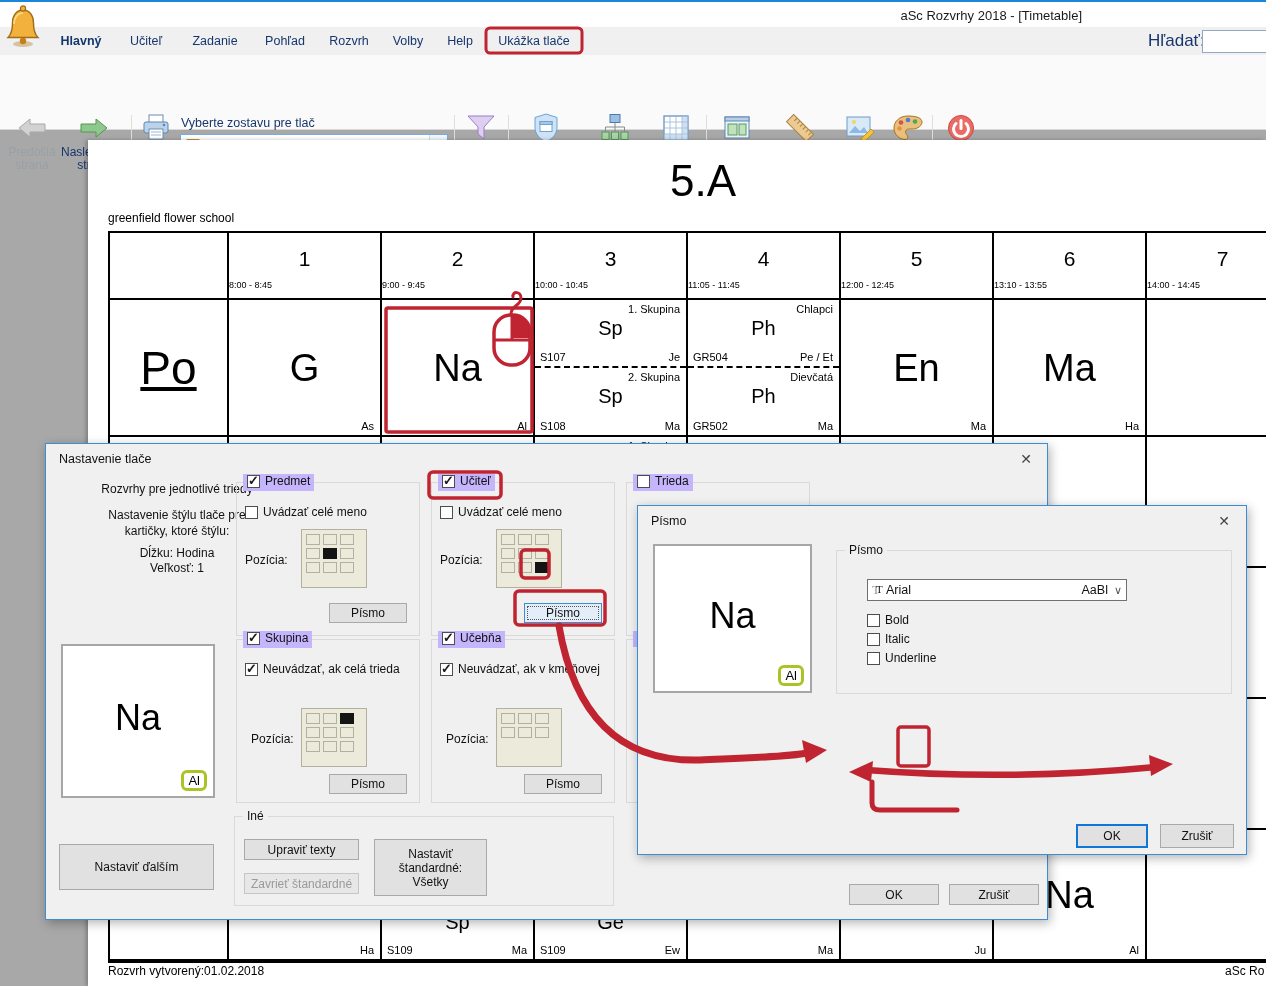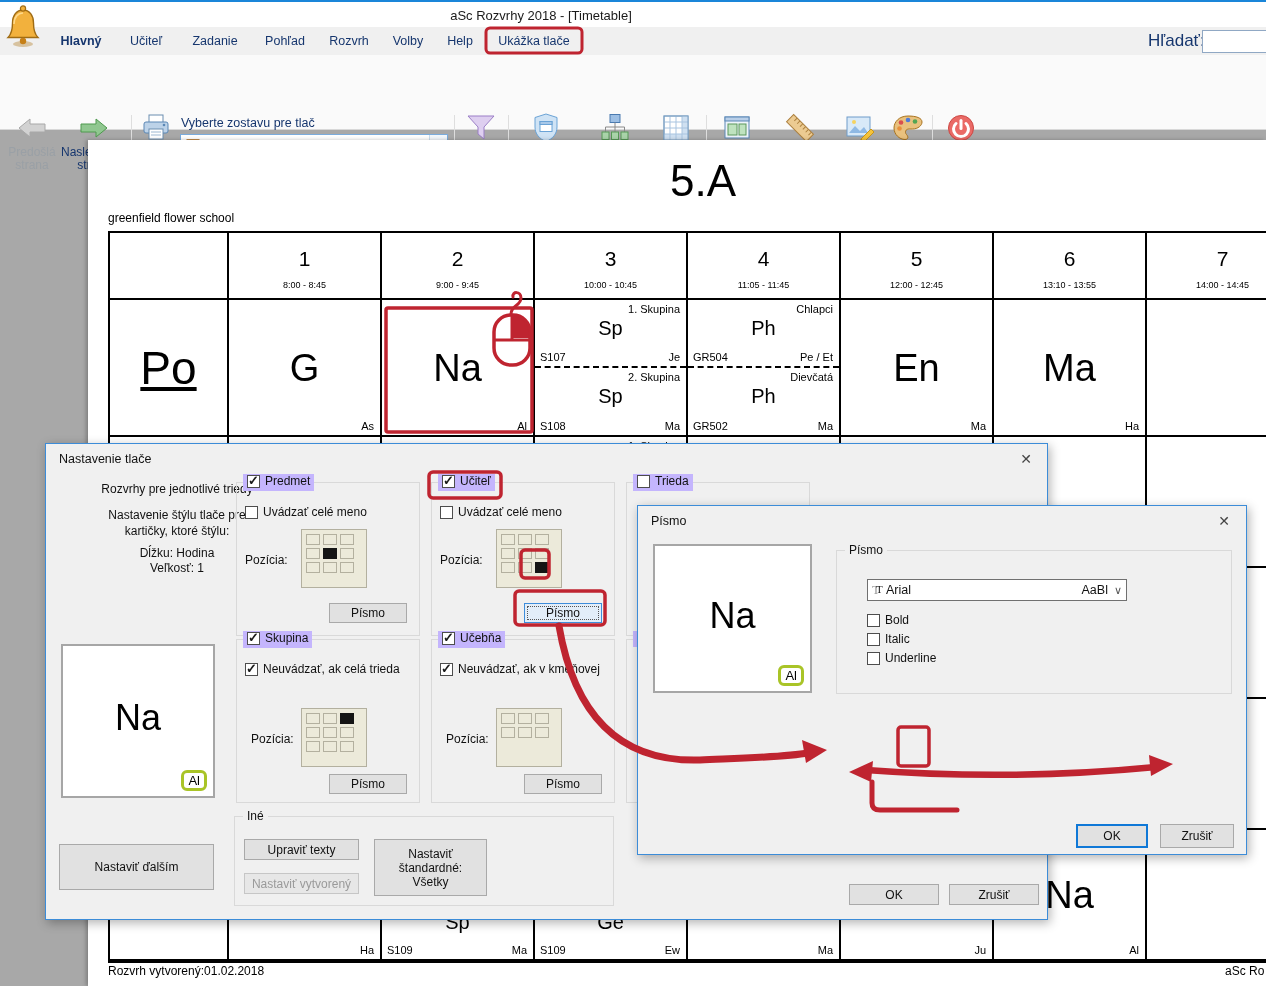--- a/index.html
+++ b/index.html
@@ -1,20 +1,20 @@
 <!DOCTYPE html>
 <html style="--annotation: #bf2430; --badge_green: #a9c427; --titlebar_line: #1a86d9; --menu_text: #16366e; --dialog_border: #3c8cd8;"><head>
 <meta charset="utf-8">
 <style>
   html,body{margin:0;padding:0;width:1266px;height:986px;overflow:hidden;
     font-family:"Liberation Sans",sans-serif;background:#a8a8a8;position:relative;}
   
   #titlebar{position:absolute;left:0;top:0;width:1266px;height:27px;background:#fff;
     border-top:2px solid var(--titlebar_line);box-sizing:border-box;}
-  #win-title{position:absolute;left:0;top:6px;width:1082px;text-align:center;font-size:13px;color:#1a1a1a;}
+  #win-title{position:absolute;left:0;top:6px;width:1082px;text-align:right;font-size:13px;color:#1a1a1a;}
   #bell{position:absolute;left:6px;top:3px;z-index:5;}
   
   #menubar{position:absolute;left:0;top:27px;width:1266px;height:28px;background:#f0f0f0;}
   .menu-item{position:absolute;top:0;height:28px;line-height:28px;text-align:center;
     font-size:12.5px;color:var(--menu_text);cursor:default;}
   .menu-item.bold{font-weight:bold;}
   #search-label{position:absolute;left:1148px;top:0;height:28px;line-height:28px;font-size:17px;color:var(--menu_text);text-align:center;}
   #search-input{position:absolute;left:1202px;top:3px;width:60px;height:19px;border:1px solid #90a8c4;background:#fff;font-size:12px;}
   
   #toolbar{position:absolute;left:0;top:55px;width:1266px;height:75px;background:#fafafa;border-bottom:1px solid #d8d8d8;box-sizing:border-box;}
@@ -34,21 +34,21 @@
   
   #page{position:absolute;left:88px;top:140px;width:1178px;height:846px;background:#fff;overflow:hidden;z-index:1;
     box-shadow:-2px 0 4px rgba(0,0,0,.25);}
   #class-title{position:absolute;left:20px;top:16px;width:1190px;text-align:center;font-size:44px;color:#000;}
   #school-name{position:absolute;left:20px;top:71px;font-size:12px;color:#000;}
   #tt{position:absolute;left:20px;top:91px;width:1190px;height:728px;border:2px solid #000;border-right:none;box-sizing:content-box;
     display:grid;grid-template-columns:119px repeat(7,153px);grid-template-rows:67px 137px 131px 131px 131px 131px;background:#fff;}
   .cell,.th{position:relative;border-right:2px solid #000;border-bottom:2px solid #000;overflow:hidden;
     display:flex;align-items:center;justify-content:center;}
   .th .num{font-size:21px;margin-top:-14px;}
-  .th .time{position:absolute;left:0;right:0;bottom:8px;text-align:center;font-size:9px;}
+  .th .time{position:absolute;left:0;right:0;bottom:8px;text-align:left;font-size:9px;}
   .day{font-size:46px;text-decoration:underline;}
   .subj{font-size:38px;line-height:1;}
   .crn{position:absolute;font-size:11px;}
   .crn.bl{left:5px;bottom:3px;text-align:center;}  .crn.br{right:6px;bottom:3px;}  .crn.tr{right:6px;top:3px;margin-left:36px;}
   .cell.split{display:block;}
   .half{position:relative;height:50%;display:flex;align-items:center;justify-content:center;box-sizing:border-box;overflow:hidden;}
   .half.top{border-bottom:2px dashed #000;}
   .half .subj{font-size:20px;padding-bottom:10px;}
   #footer-left{position:absolute;left:20px;top:824px;font-size:12px;}
   #footer-right{position:absolute;left:1137px;top:824px;font-size:12px;white-space:nowrap;}
@@ -522,21 +522,21 @@
 
   <div class="group" style="left:580px;top:195px;width:182px;height:162px">
     <div class="ghead"><span class="cb">
           <span class="box"></span>
         </span></div>
   </div>
 
   <div class="group" style="left:188px;top:372px;width:378px;height:88px">
     <span class="glabel">Iné</span>
     <div class="btn" style="left:9px;top:22px;width:115px;height:21px">Upraviť texty</div>
-    <div class="btn disabled" style="left:9px;top:56px;width:115px;height:21px">Nastaviť vytvorený</div>
+    <div class="btn disabled" style="left:9px;top:56px;width:115px;height:21px">Zavrieť štandardné</div>
     <div class="btn" style="left:139px;top:22px;width:113px;height:57px;padding:0 6px">Nastaviť štandardné: Všetky</div>
   </div>
 
   <div class="btn" style="left:13px;top:400px;width:155px;height:46px">Nastaviť ďalším</div>
   <div class="btn" style="left:803px;top:440px;width:90px;height:21px">OK</div>
   <div class="btn" style="left:903px;top:440px;width:90px;height:21px">Zrušiť</div>
 </div>
 
 <div id="dlg-font" class="dlg">
   <div class="dlg-title">Písmo</div>

